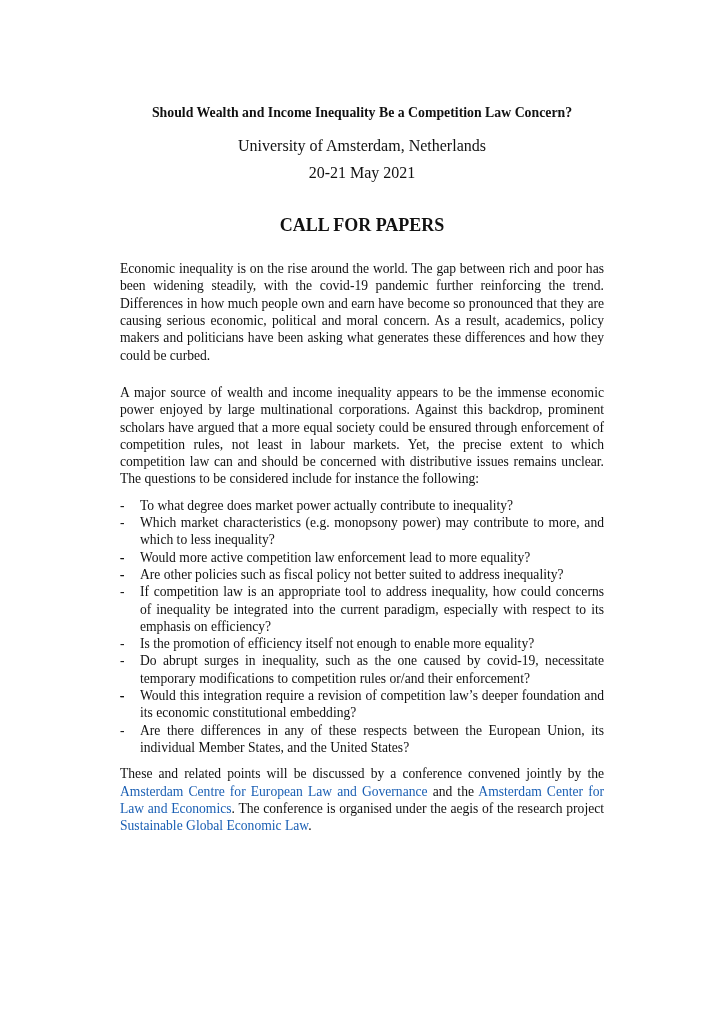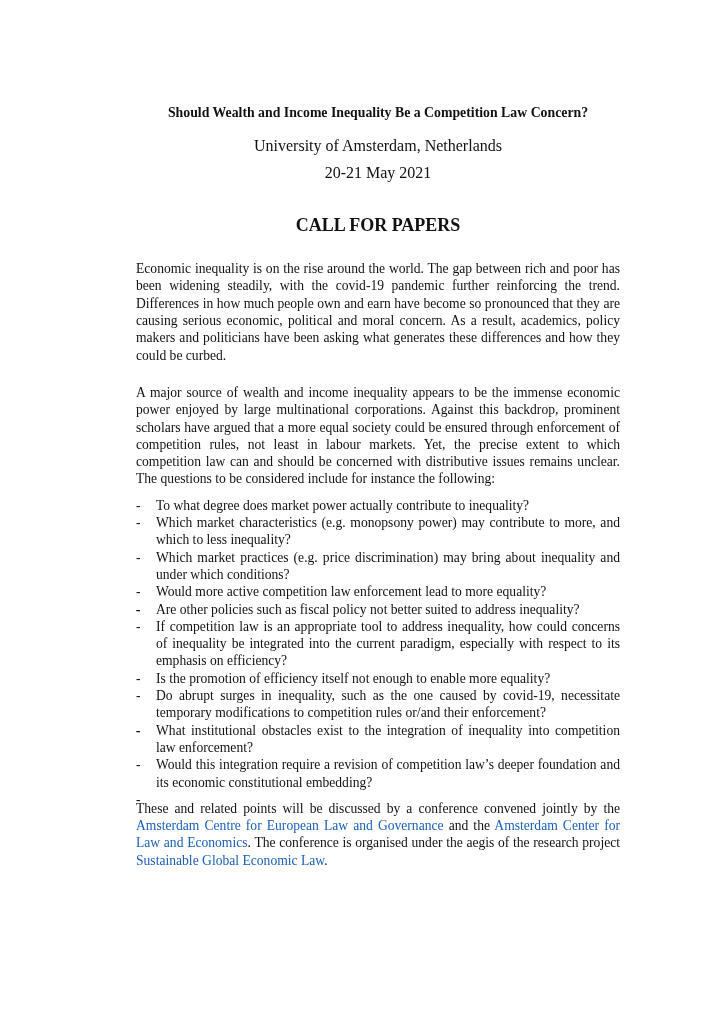--- a/index.html
+++ b/index.html
@@ -1,18 +1,18 @@
 <!DOCTYPE html>
 <html><head>
 <meta charset="utf-8">
 <style>
   html, body { margin: 0; padding: 0; background: #ffffff; }
   body { width: 724px; height: 1024px; position: relative; overflow: hidden; }
   .page {
-    position: absolute; left: 136px; top: 104px; width: 484px;
+    position: absolute; left: 120px; top: 104px; width: 484px;
     font-family: "Liberation Serif", "DejaVu Serif", serif;
     color: #111111; font-size: 13.6px; line-height: 17.3px;
   }
   .title { text-align: center; font-weight: bold; font-size: 13.8px; margin: 0; }
   .subtitle { text-align: center; margin: 16px 0 0 0; font-size: 16px; }
   .date { text-align: center; margin: 9px 0 0 0; font-size: 16px; }
   .cfp { text-align: center; font-weight: bold; margin: 36px 0 0 0; font-size: 18px; }
   .para { text-align: justify; margin: 0; }
   .p1 { margin-top: 26px; }
   .p2 { margin-top: 20px; }
@@ -30,27 +30,27 @@
   <p class="subtitle">University of Amsterdam, Netherlands</p>
   <p class="date">20-21 May 2021</p>
   <p class="cfp">CALL FOR PAPERS</p>
 
   <p class="para p1">Economic inequality is on the rise around the world. The gap between rich and poor has been widening steadily, with the covid-19 pandemic further reinforcing the trend. Differences in how much people own and earn have become so pronounced that they are causing serious economic, political and moral concern. As a result, academics, policy makers and politicians have been asking what generates these differences and how they could be curbed.</p>
   <p class="para p2">A major source of wealth and income inequality appears to be the immense economic power enjoyed by large multinational corporations. Against this backdrop, prominent scholars have argued that a more equal society could be ensured through enforcement of competition rules, not least in labour markets. Yet, the precise extent to which competition law can and should be concerned with distributive issues remains unclear. The questions to be considered include for instance the following:</p>
 
   <ul class="questions">
     <li><span class="dash">-</span><span>To what degree does market power actually contribute to inequality?</span></li>
     <li><span class="dash">-</span><span>Which market characteristics (e.g. monopsony power) may contribute to more, and which to less inequality?</span></li>
-    <li><span class="dash">-</span><span>Which market practices (e.g. price discrimination) may bring about inequality and under which conditions?</span></li>
+    <li><span class="dash">-</span></li>
     <li><span class="dash">-</span><span>Would more active competition law enforcement lead to more equality?</span></li>
     <li><span class="dash">-</span></li>
     <li><span class="dash">-</span><span>Are other policies such as fiscal policy not better suited to address inequality?</span></li>
     <li><span class="dash">-</span><span>If competition law is an appropriate tool to address inequality, how could concerns of inequality be integrated into the current paradigm, especially with respect to its emphasis on efficiency?</span></li>
     <li><span class="dash">-</span><span>Is the promotion of efficiency itself not enough to enable more equality?</span></li>
     <li><span class="dash">-</span><span>Do abrupt surges in inequality, such as the one caused by covid-19, necessitate temporary modifications to competition rules or/and their enforcement?</span></li>
     <li><span class="dash">-</span></li>
-    <li><span class="dash">-</span><span>What institutional obstacles exist to the integration of inequality into competition law enforcement?</span></li>
+    <li><span class="dash">-</span></li>
     <li><span class="dash">-</span><span>Would this integration require a revision of competition law’s deeper foundation and its economic constitutional embedding?</span></li>
-    <li><span class="dash">-</span></li>
+    <li><span class="dash">-</span><span>Are there differences in any of these respects between the European Union, its individual Member States, and the United States?</span></li>
   </ul>
 
   <p class="para p3"><span>These and related points will be discussed by a conference convened jointly by the </span><a class="link">Amsterdam Centre for European Law and Governance</a><span> and the </span><a class="link">Amsterdam Center for Law and Economics</a><span>. The conference is organised under the aegis of the research project </span><a class="link">Sustainable Global Economic Law</a><span>.</span></p>
 </div>
 
 </body></html>

